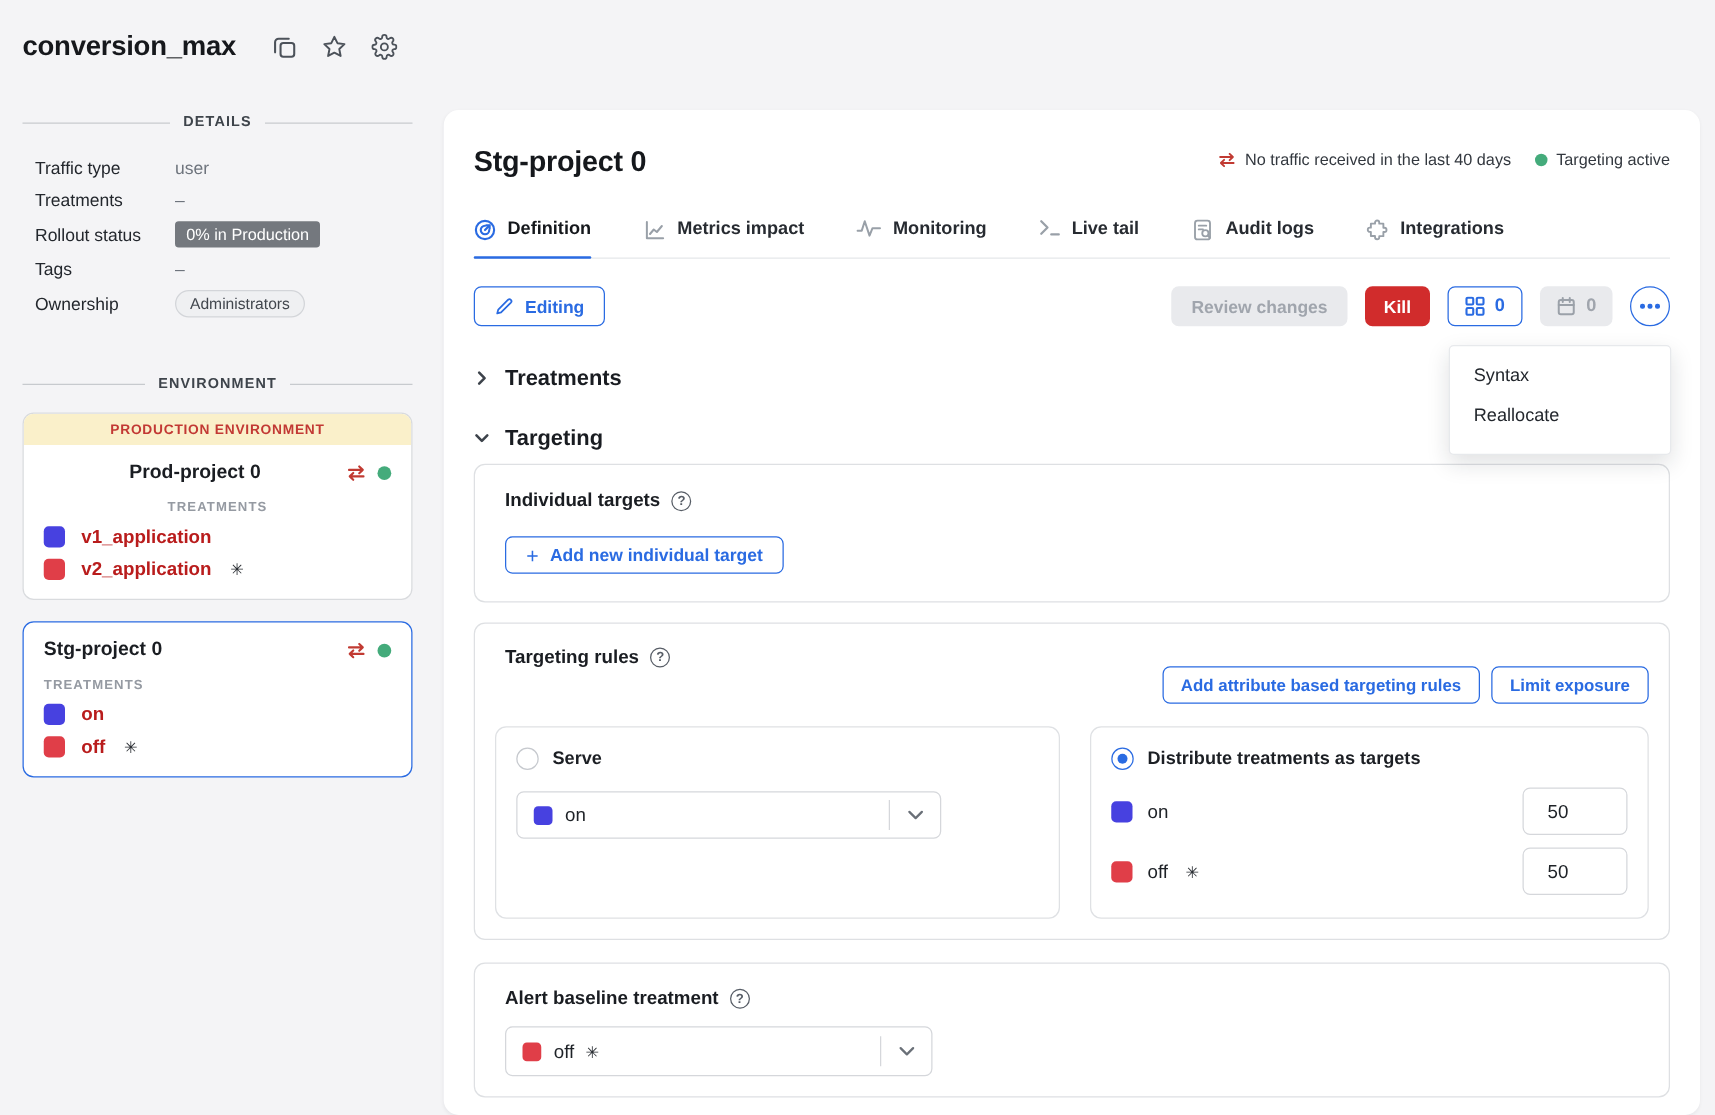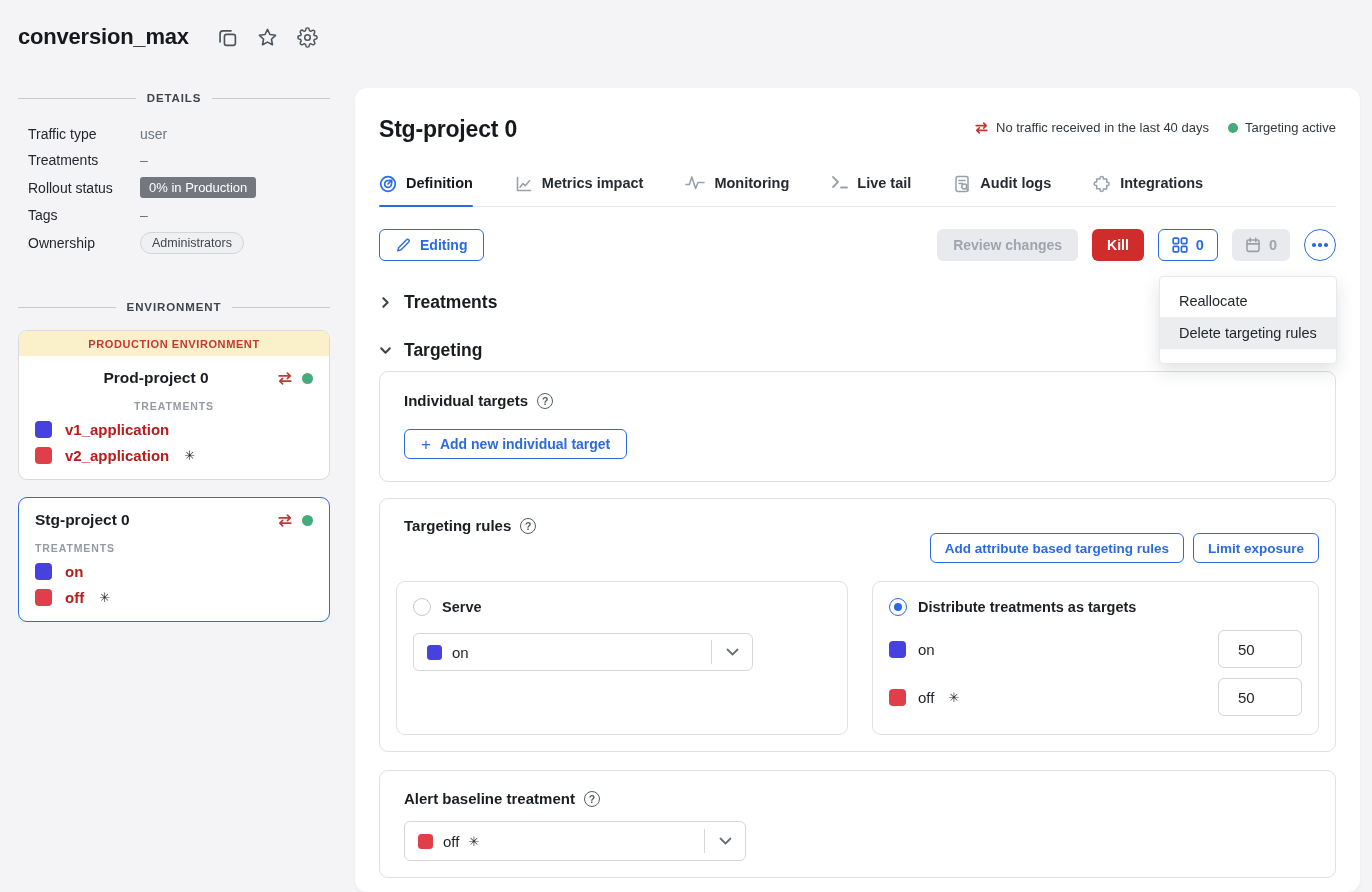--- a/index.html
+++ b/index.html
@@ -358,22 +358,22 @@
       </button>
       <div class="btn-ellipsis">
           <i></i>
           <i></i>
           <i></i>
         </div>
     </div>
   </div>
 
   <div class="menu">
+    <div class="menu-item">Syntax</div>
     <div class="menu-item">Reallocate</div>
-    <div class="menu-item hover">Delete targeting rules</div>
   </div>
 
   <div class="section-head">
     <span>
       <svg width="13" height="13" viewBox="0 0 12 12" fill="none" stroke="#3D434B" stroke-width="1.9" stroke-linecap="round" stroke-linejoin="round">
           <path d="M4 2l4 4-4 4"></path>
         </svg>
     </span>
     <span class="section-title">Treatments</span>
   </div>

